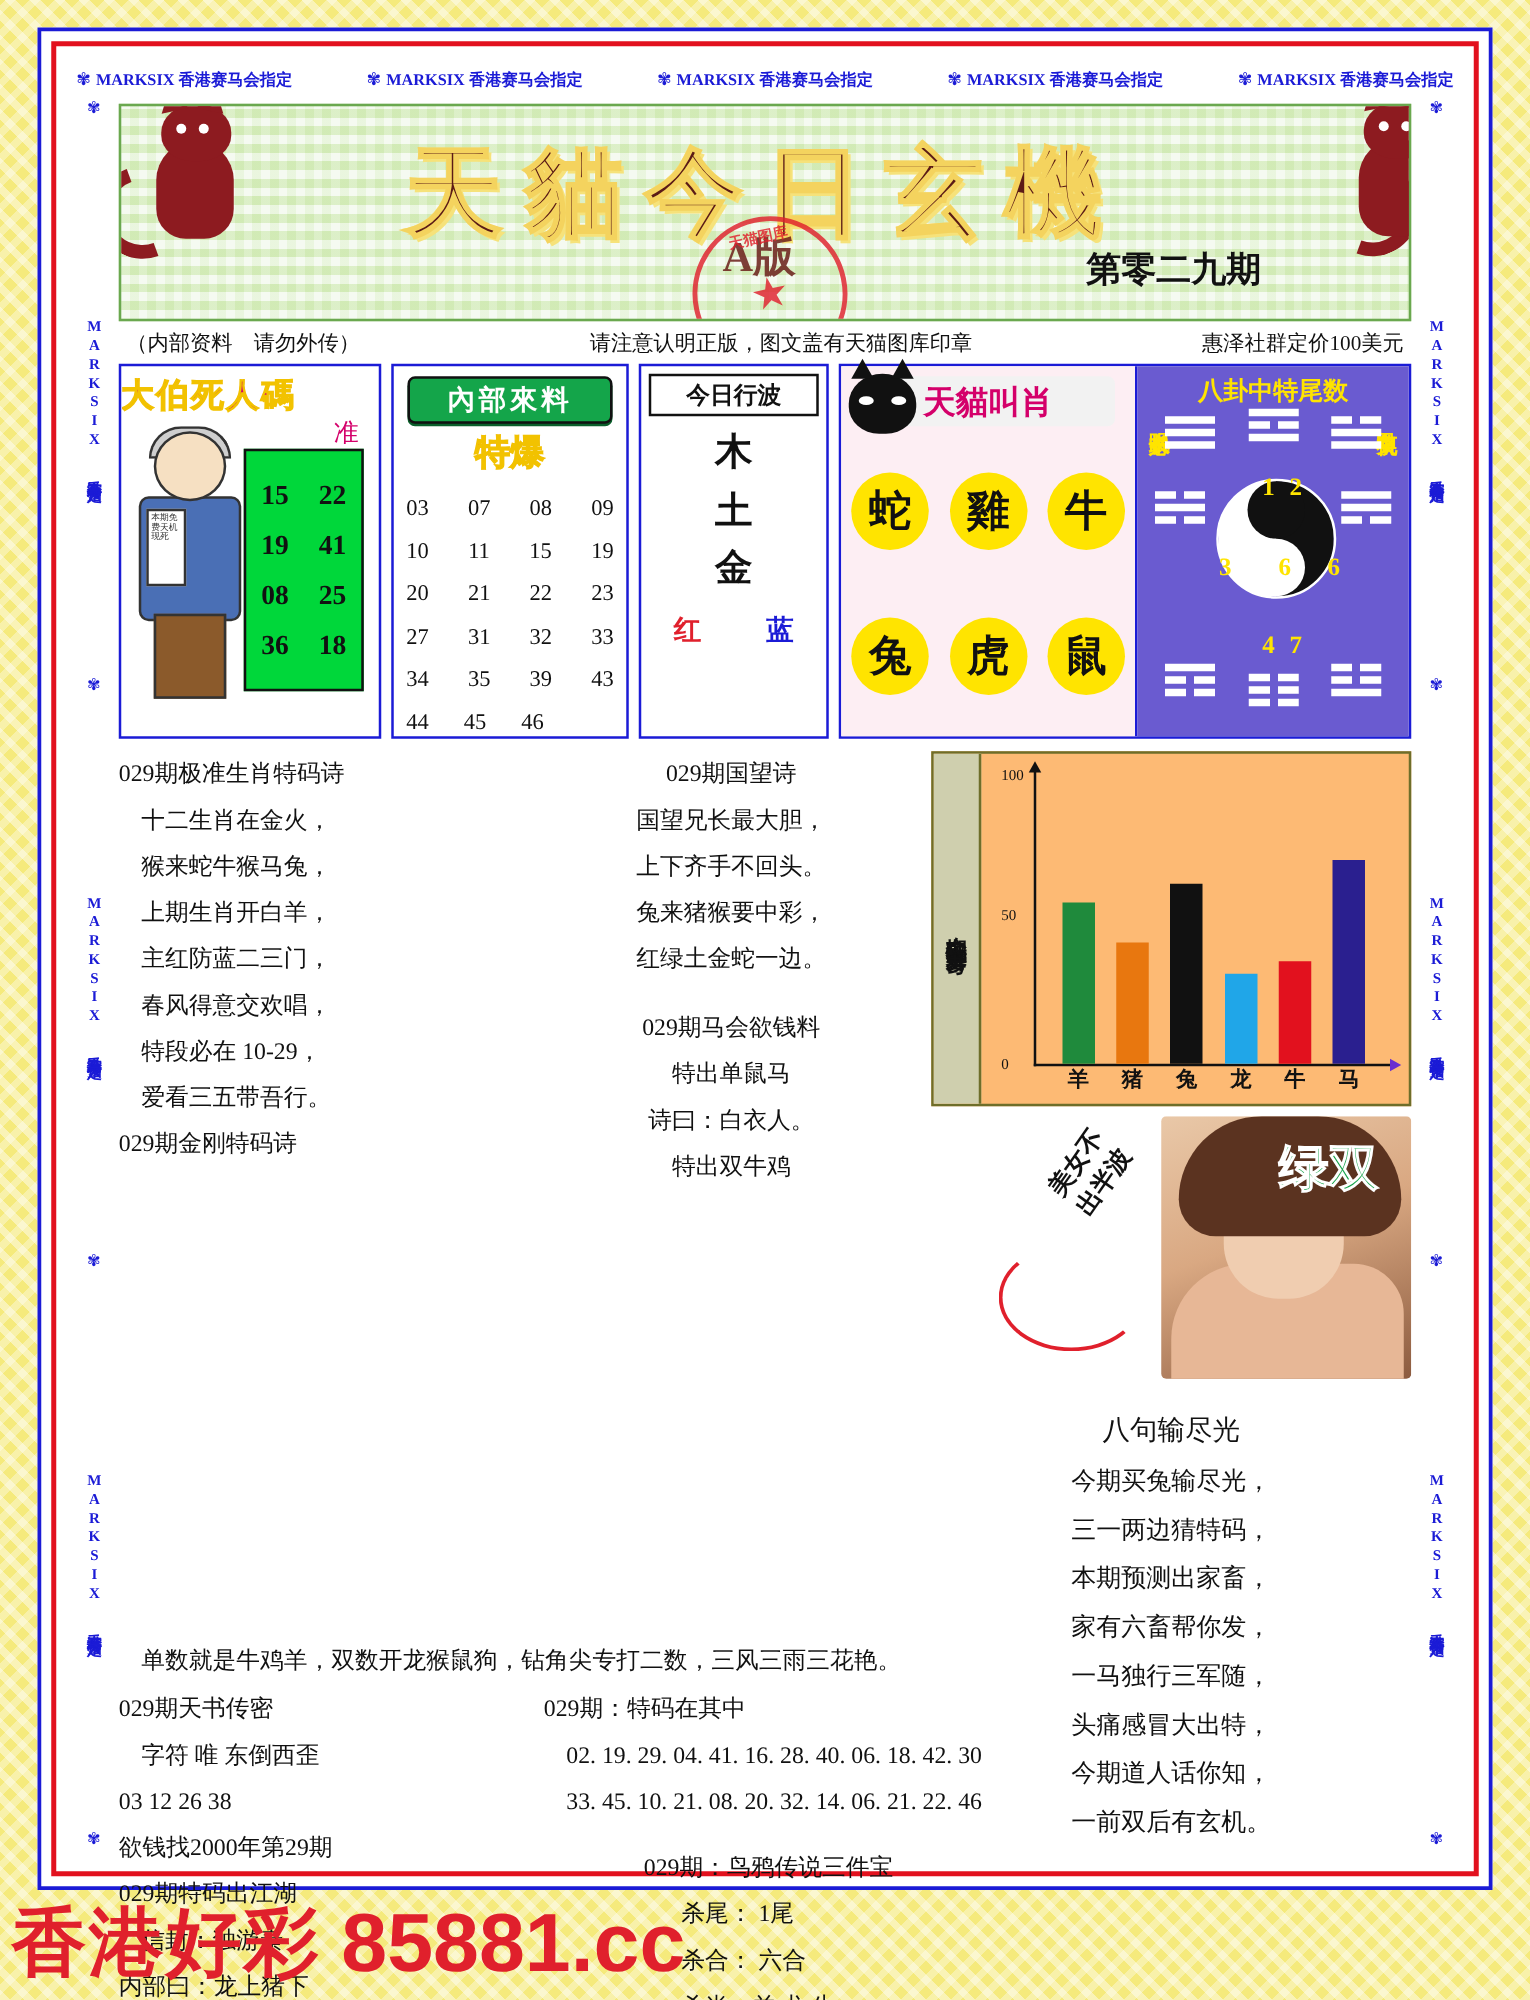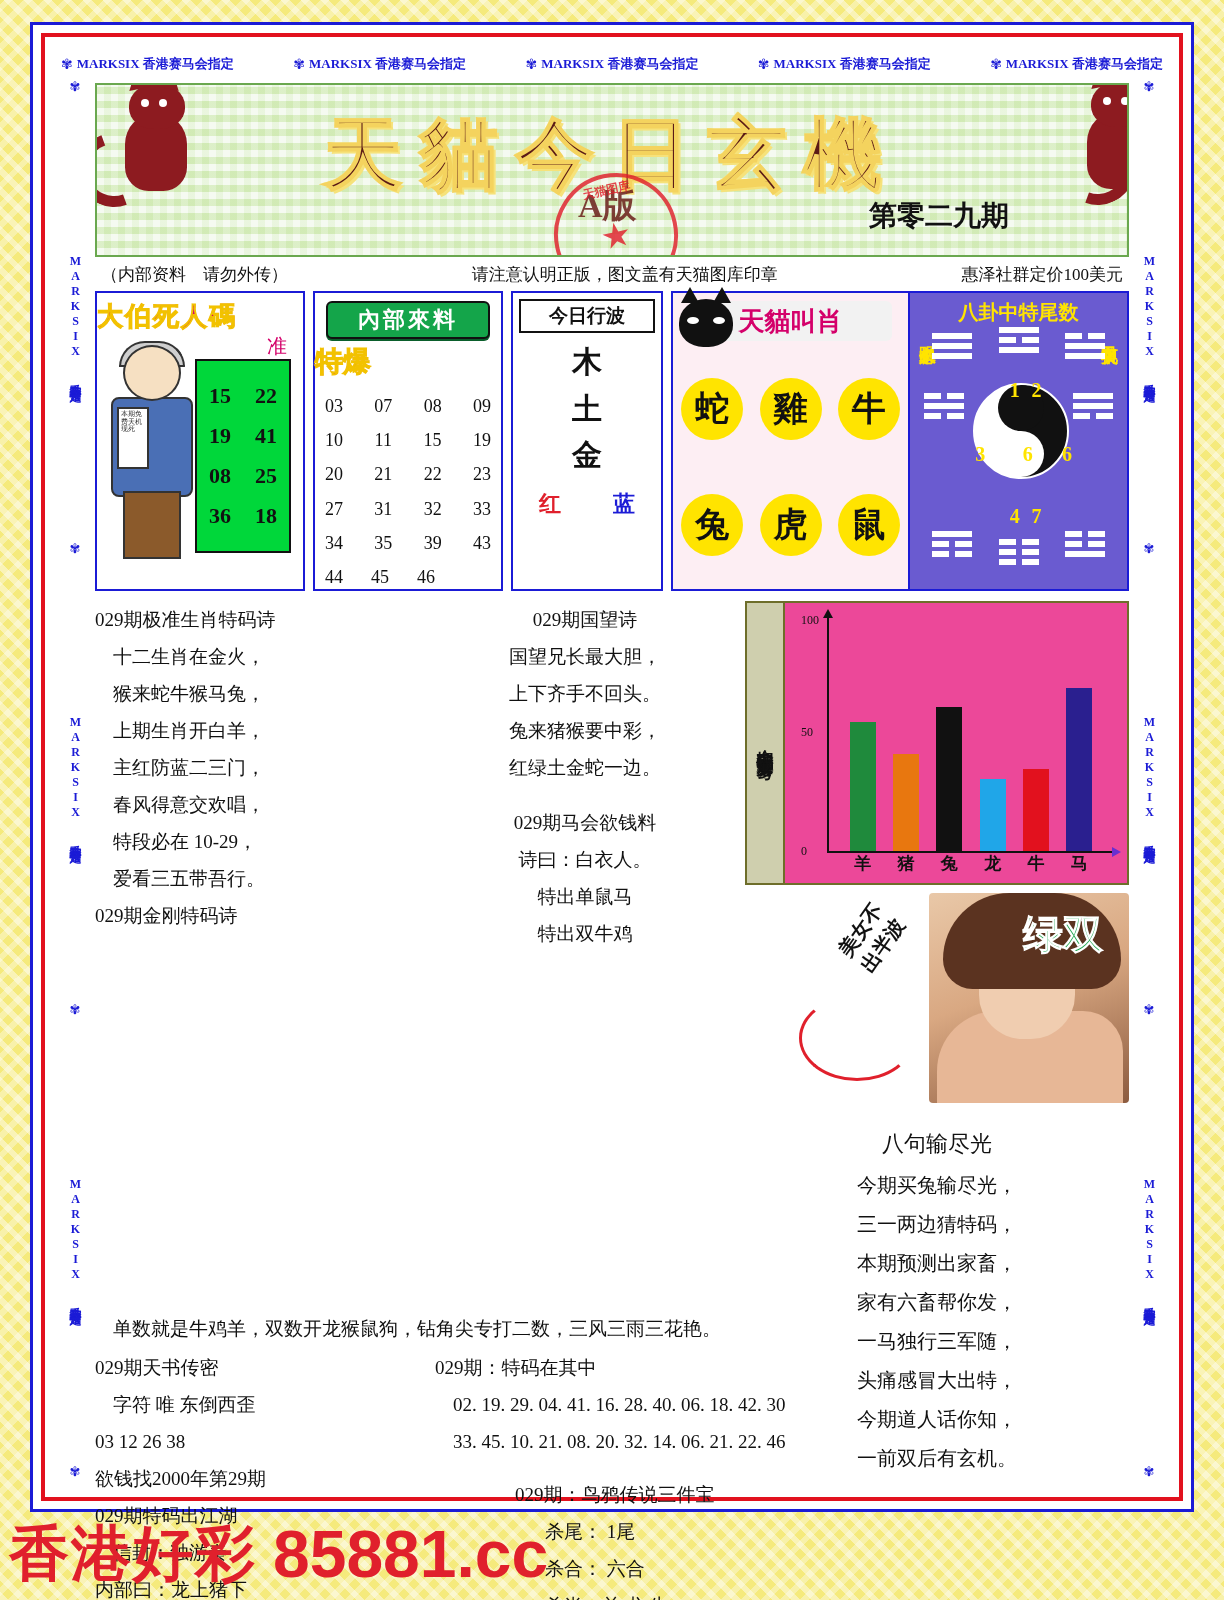--- a/index.html
+++ b/index.html
@@ -129,21 +129,21 @@
     display:grid;grid-template-columns:1fr 1fr;align-content:center;justify-items:center;
     font-family:"Liberation Serif",serif;font-size:22px;font-weight:bold;color:#111;row-gap:14px;
   }
   .b2 .ribbon{
     margin:8px auto 0;width:160px;height:34px;background:#14a54a;border:2px solid #111;border-radius:6px;
     color:#fff;font-family:"Liberation Serif",serif;font-weight:bold;font-size:22px;
     display:flex;align-items:center;justify-content:center;letter-spacing:3px;
     box-shadow:0 2px 0 #0a5f2b;
   }
   .b2 .tebao{
-    text-align:left;font-family:"Liberation Serif",serif;font-weight:bold;font-size:28px;
+    text-align:center;font-family:"Liberation Serif",serif;font-weight:bold;font-size:28px;
     color:#d4006a;margin-top:4px;-webkit-text-stroke:1px #f2c200;
   }
   .b2 .nums{
     margin-top:8px;padding:0 10px;font-family:"Liberation Serif",serif;font-size:18px;color:#111;
     line-height:1.9;
   }
   .b2 .nums div{display:flex;justify-content:space-between;}
   .b3 .hdr{
     margin:6px;height:30px;border:2px solid #111;background:#fff;
     display:flex;align-items:center;justify-content:center;
@@ -198,21 +198,21 @@
   .vsideL{left:6px;top:40px;}
   .vsideR{right:6px;top:40px;}
 
   
   .main{display:flex;margin-top:10px;gap:10px;}
   .col{font-family:"Liberation Serif",serif;color:#111;}
   .colA{width:330px;font-size:19px;line-height:1.95;}
   .colB{width:300px;font-size:19px;line-height:1.95;text-align:center;}
   .colC{flex:1;}
   .chart{
-    border:2px solid #6e6e2a;background:#ec4899;height:280px;position:relative;display:flex;
+    border:2px solid #6e6e2a;background:#fdba74;height:280px;position:relative;display:flex;
   }
   .chart .vlab{
     width:36px;background:#cfcfae;border-right:2px solid #6e6e2a;
     display:flex;align-items:center;justify-content:center;
   }
   .chart .vlab span{
     writing-mode:vertical-rl;text-orientation:upright;
     font-family:"Liberation Serif",serif;font-size:17px;font-weight:bold;color:#111;letter-spacing:2px;
   }
   .plot{flex:1;position:relative;padding:14px 16px 30px 44px;box-sizing:border-box;}
@@ -522,22 +522,22 @@
       </div>
 
       <div class="col colB">
         <div>029期国望诗</div>
         <div>国望兄长最大胆，</div>
         <div>上下齐手不回头。</div>
         <div>兔来猪猴要中彩，</div>
         <div>红绿土金蛇一边。</div>
         <div style="height:18px"></div>
         <div>029期马会欲钱料</div>
+        <div>特出单鼠马</div>
         <div>诗曰：白衣人。</div>
-        <div>特出单鼠马</div>
         <div>特出双牛鸡</div>
       </div>
 
       <div class="col colC">
 
         <div class="chart">
           <div class="vlab">
             <span>今期特码走势参考</span>
           </div>
           <div class="plot">

